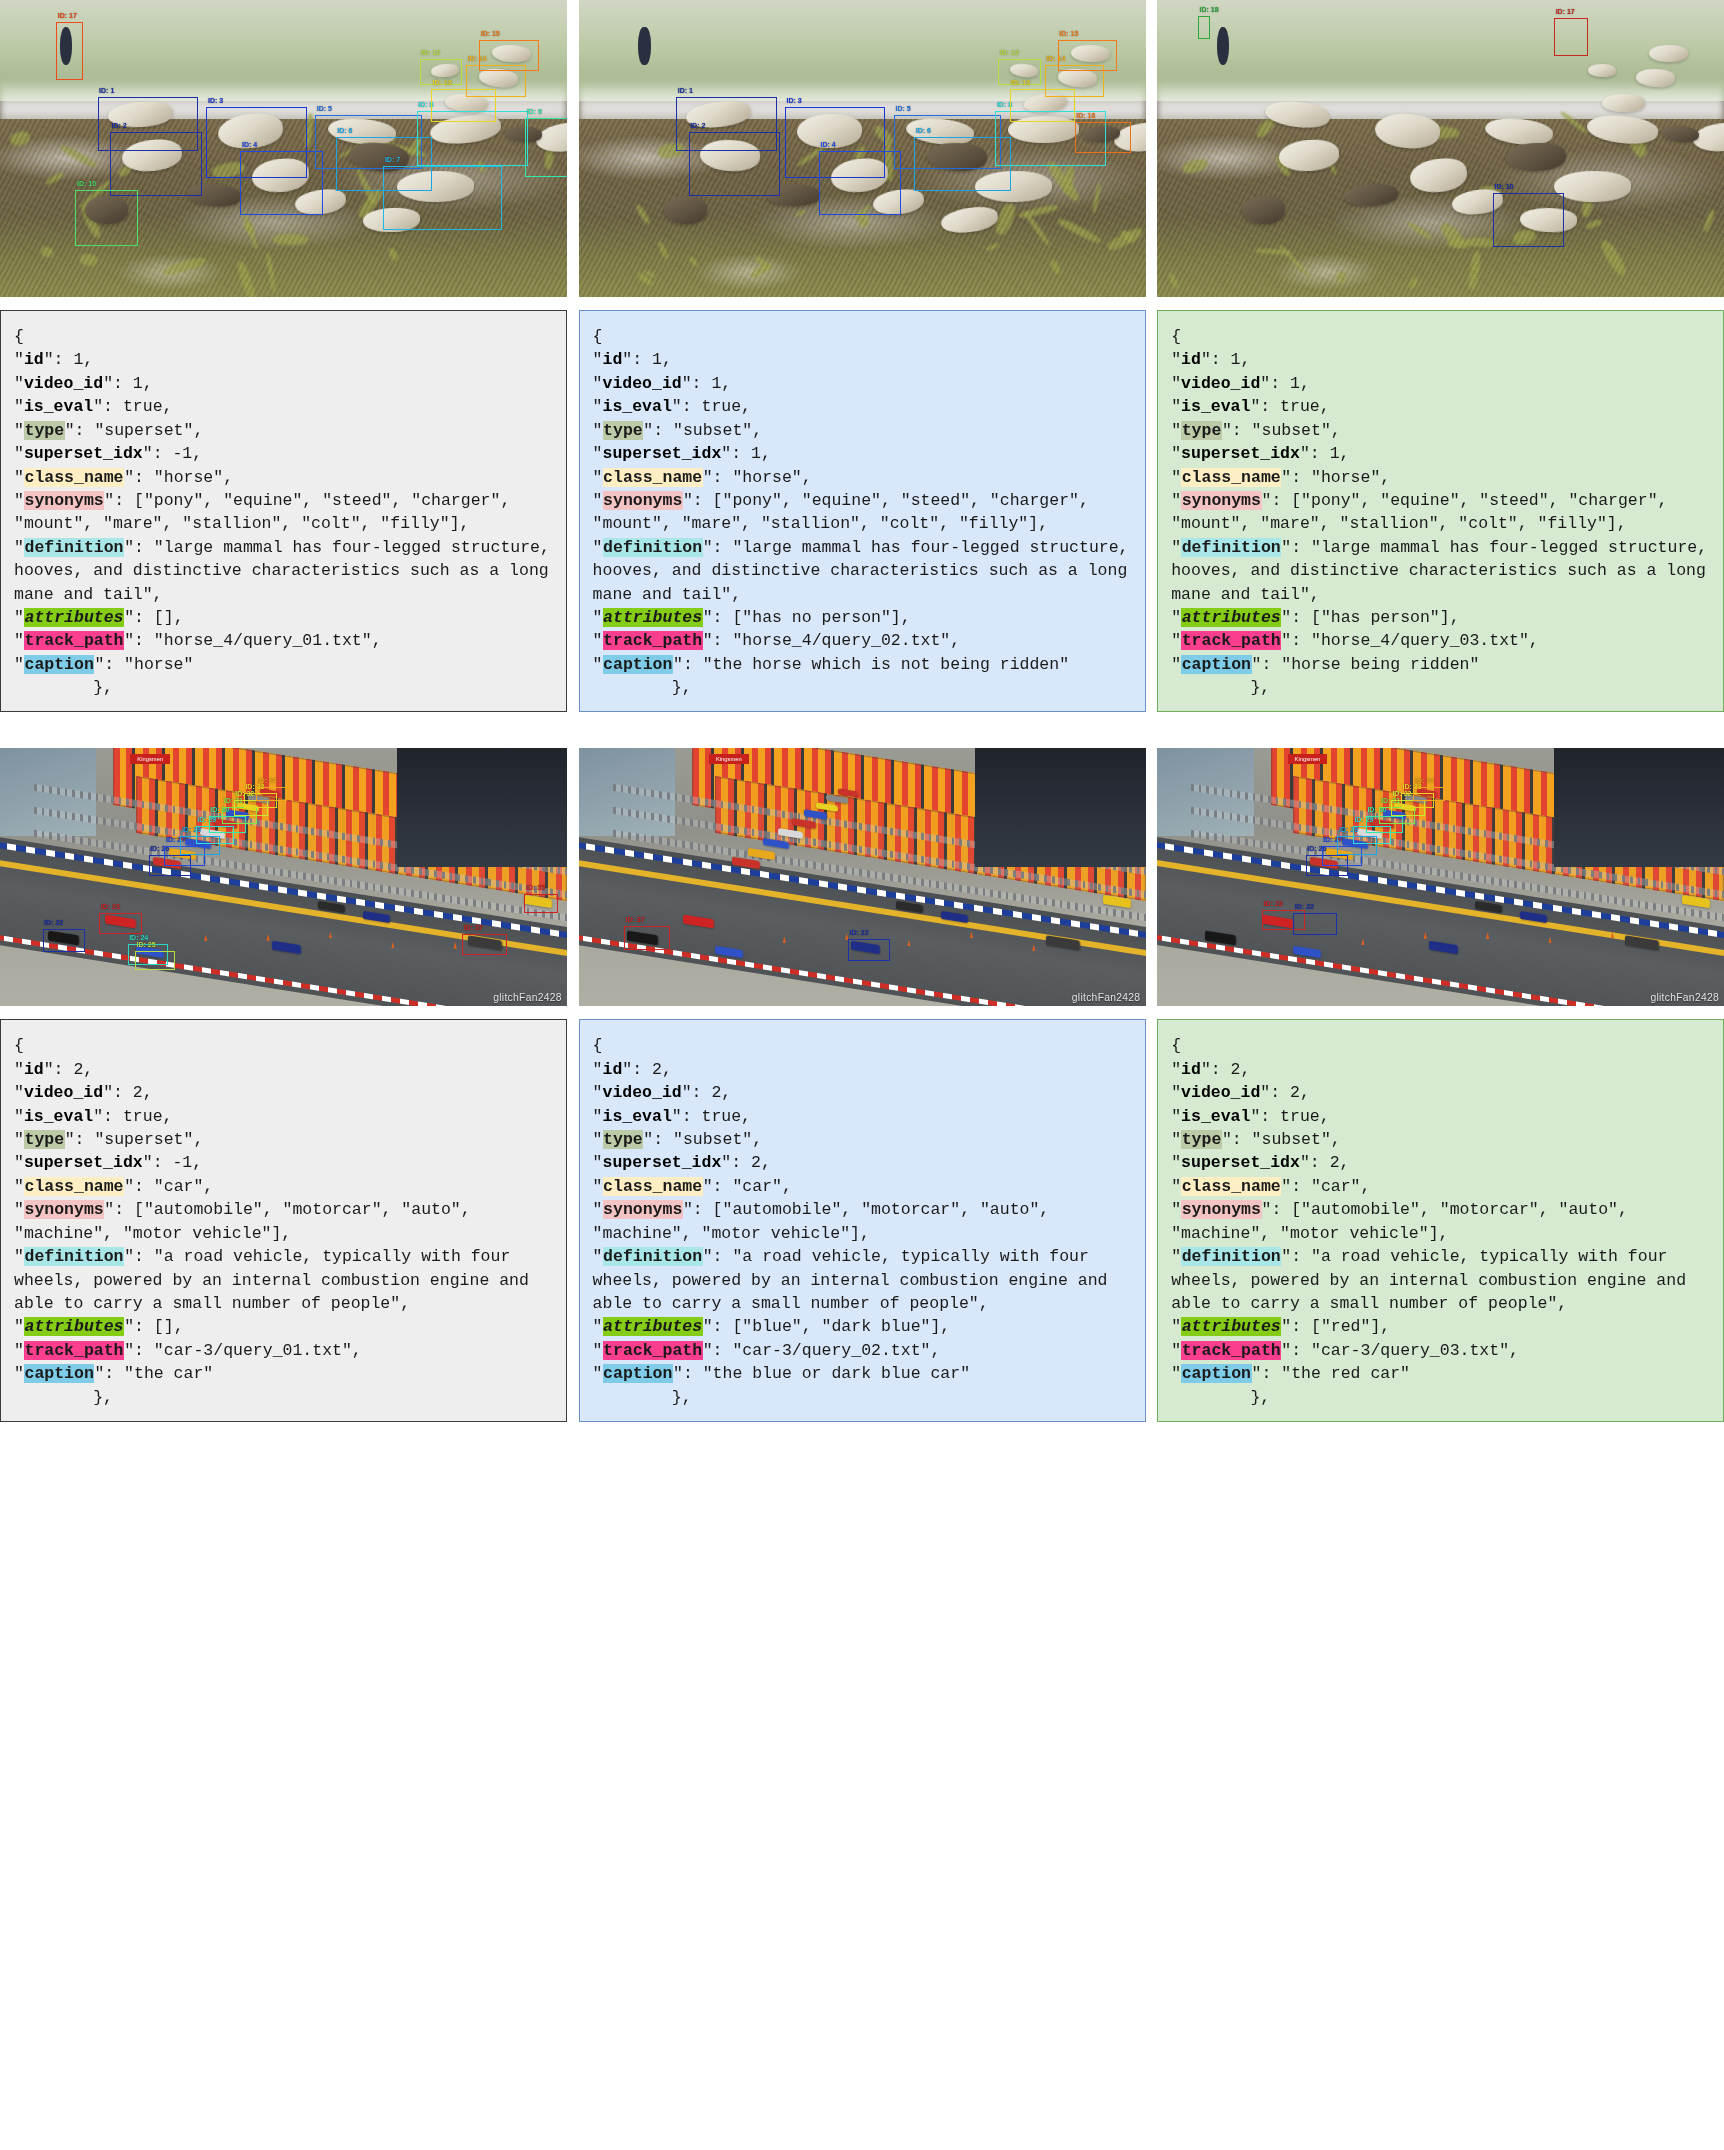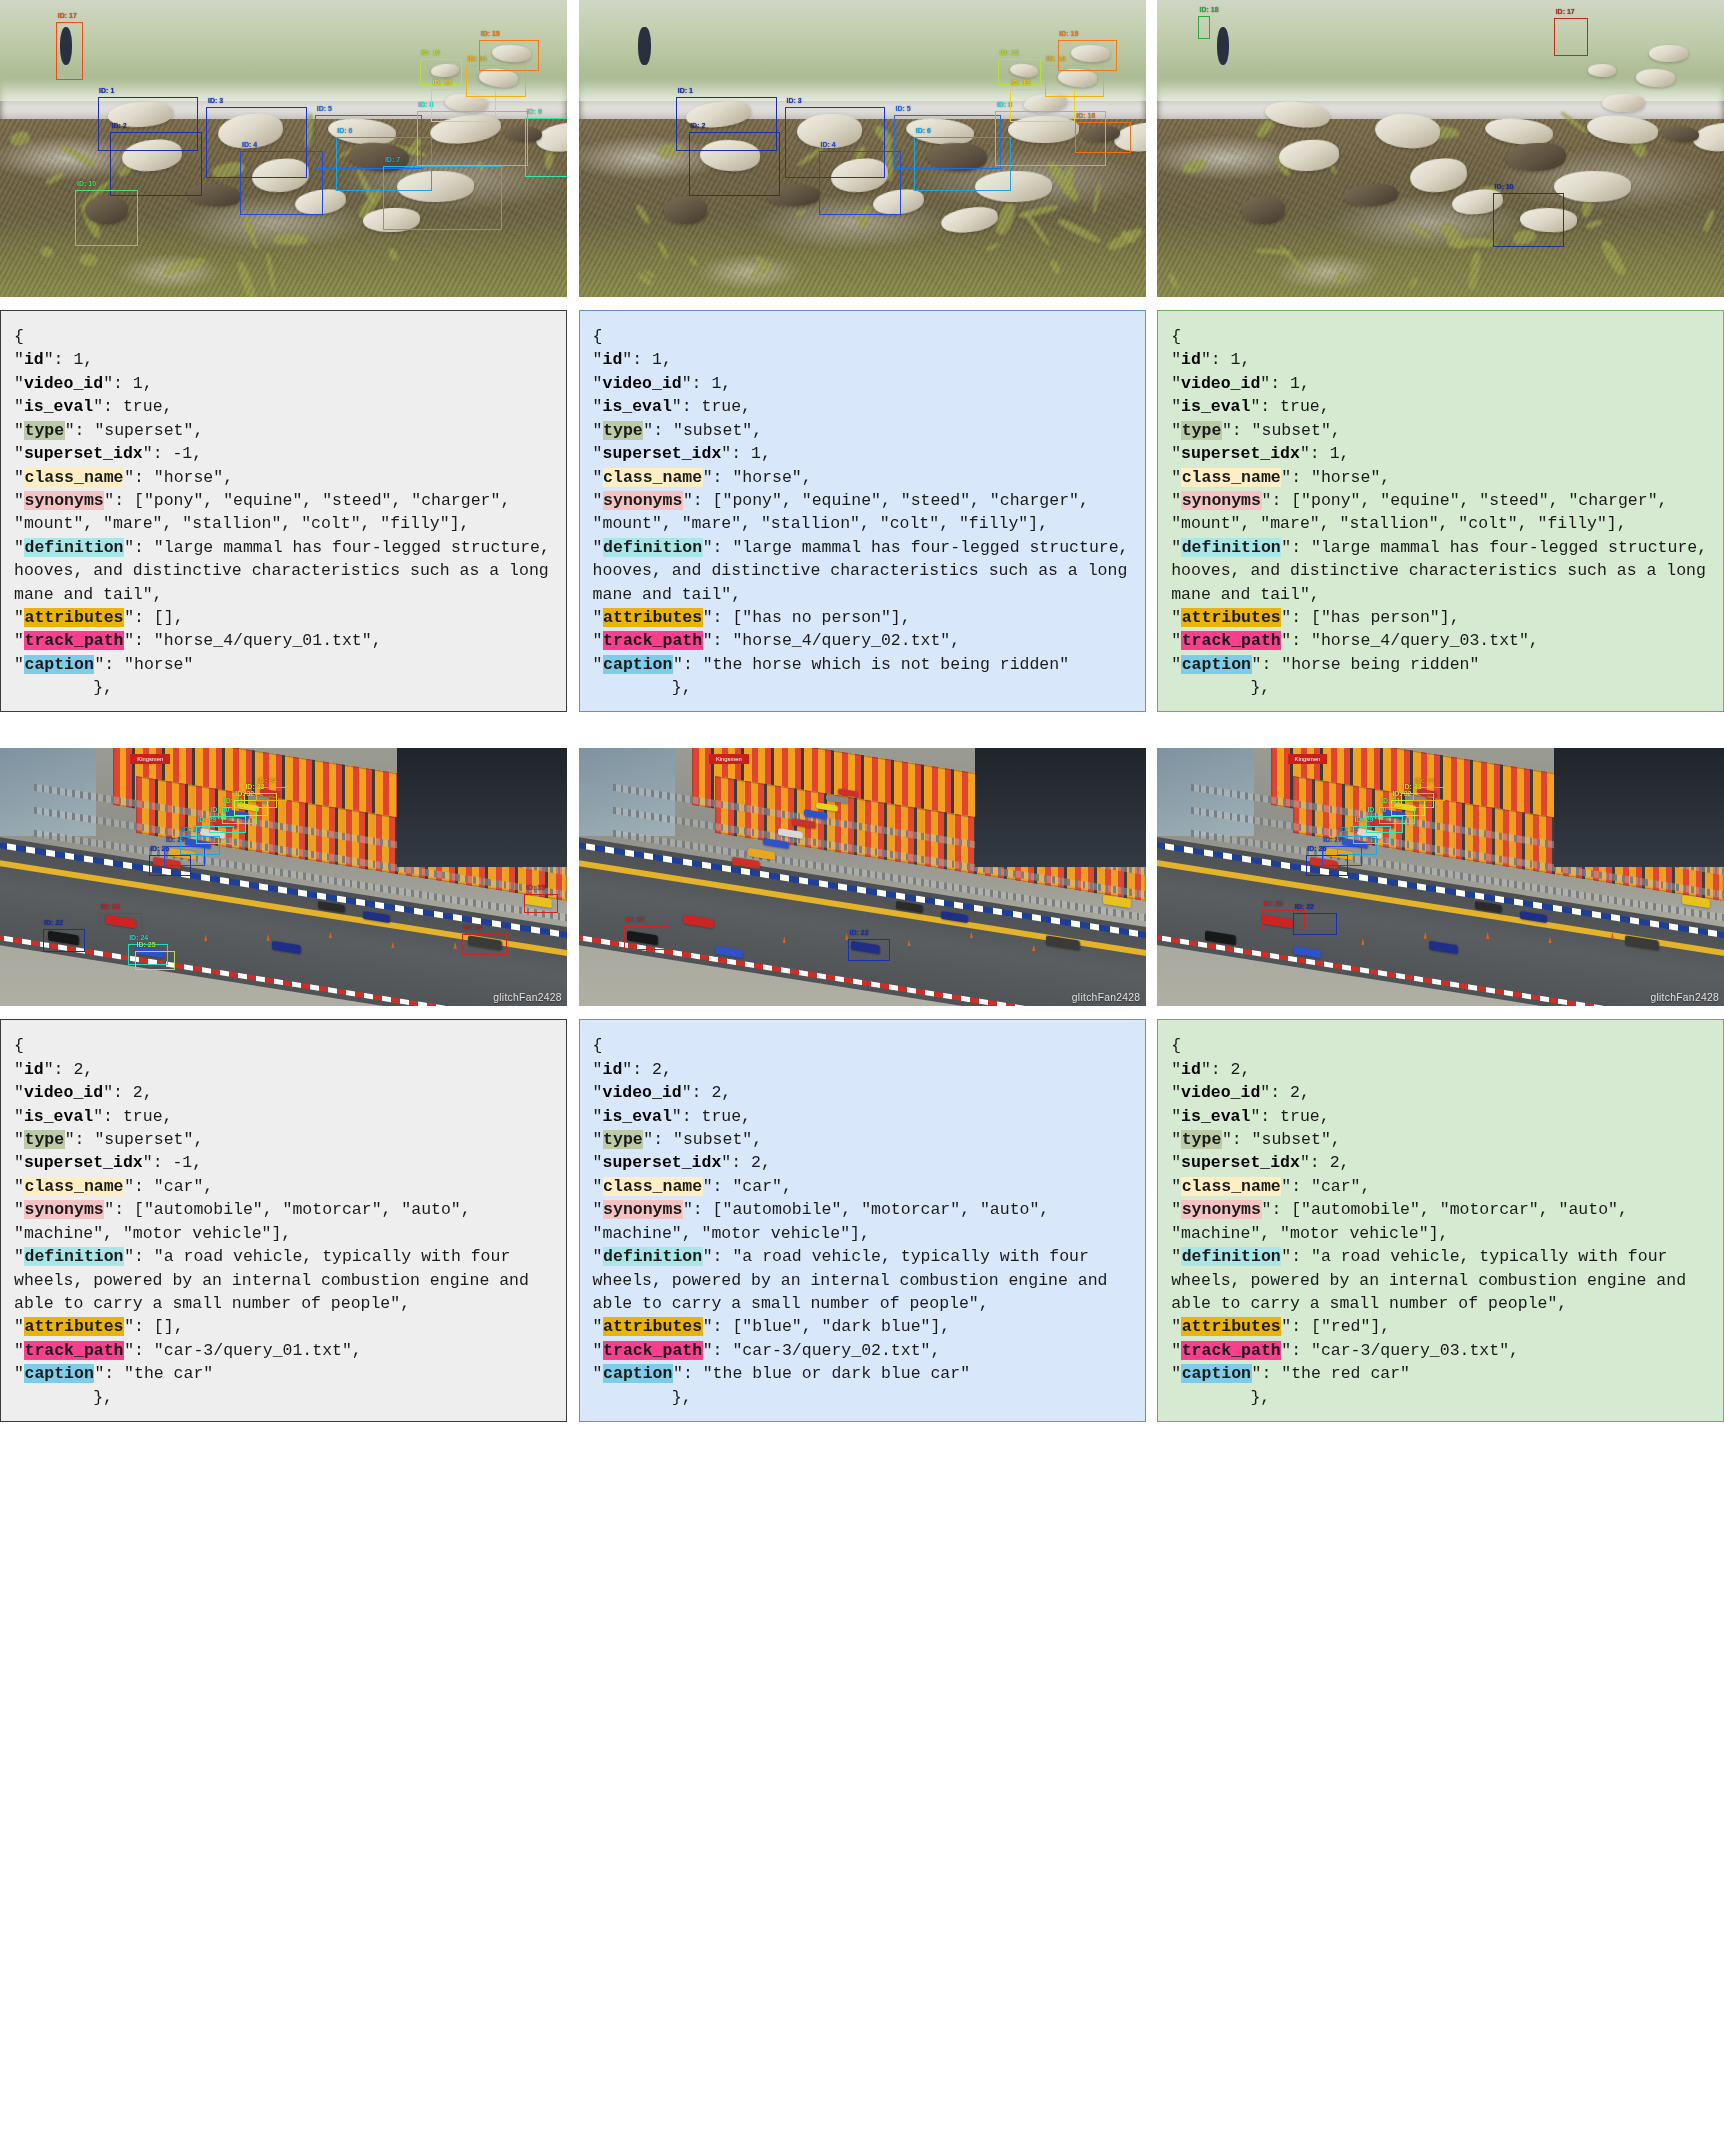--- a/index.html
+++ b/index.html
@@ -186,21 +186,21 @@
   .json-panel.grey  { background: #eeeeee; border-color: #3b3b3b; }
   .json-panel.blue  { background: #d9e7fa; border-color: #6c91c9; }
   .json-panel.green { background: #d5ead0; border-color: #6fae5d; }
 
   .jk { font-weight: bold; color: #000; }
   .hl { font-weight: bold; padding: 0 0.6px; }
   .hl-type    { background: #bccaa8; }
   .hl-class   { background: #fdeec4; }
   .hl-syn     { background: #f4c3c3; }
   .hl-def     { background: #a9e6e8; }
-  .hl-attr    { background: #eab308; }
+  .hl-attr    { background: #84cc16; font-style: italic; }
   .hl-track   { background: #fb3e8d; }
   .hl-caption { background: #7fcce8; }
 
   .gap-rows { height: 36px; }
   .gap-img-json { height: 13px; }
 </style>
 </head>
 <body>
 
 <div class="page">

